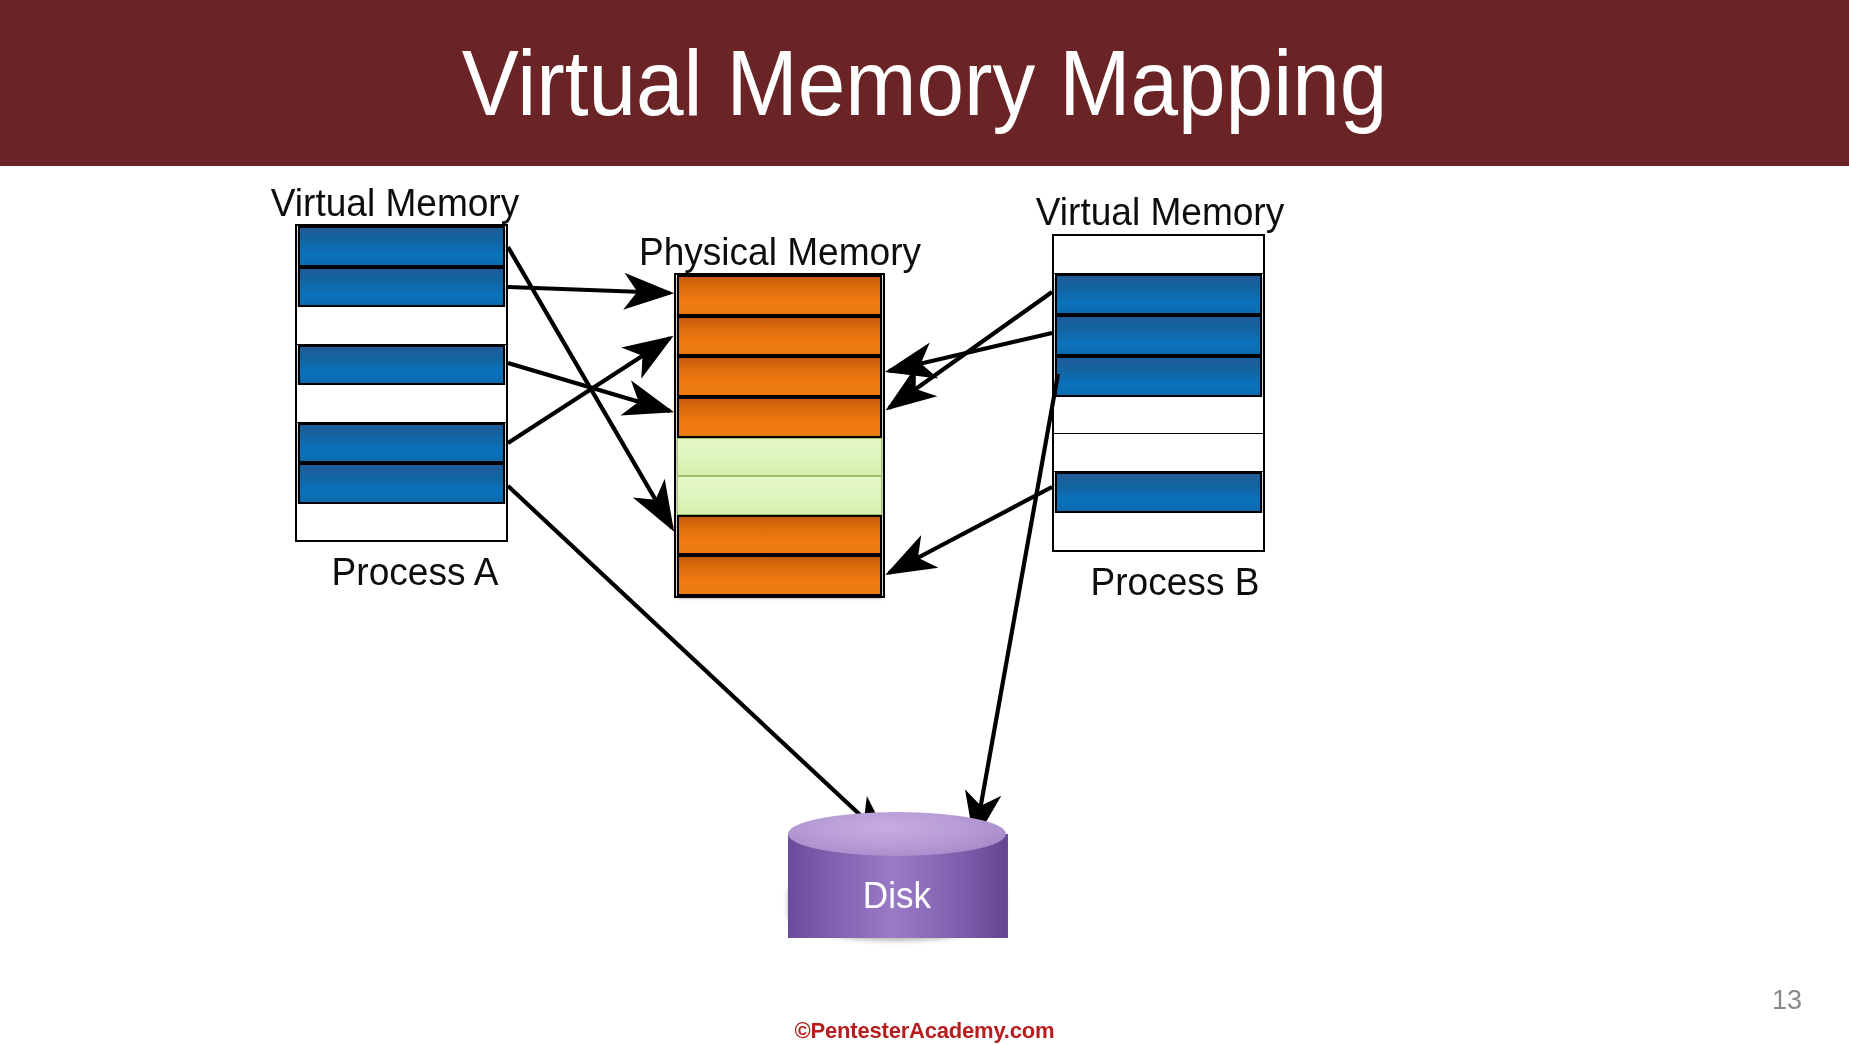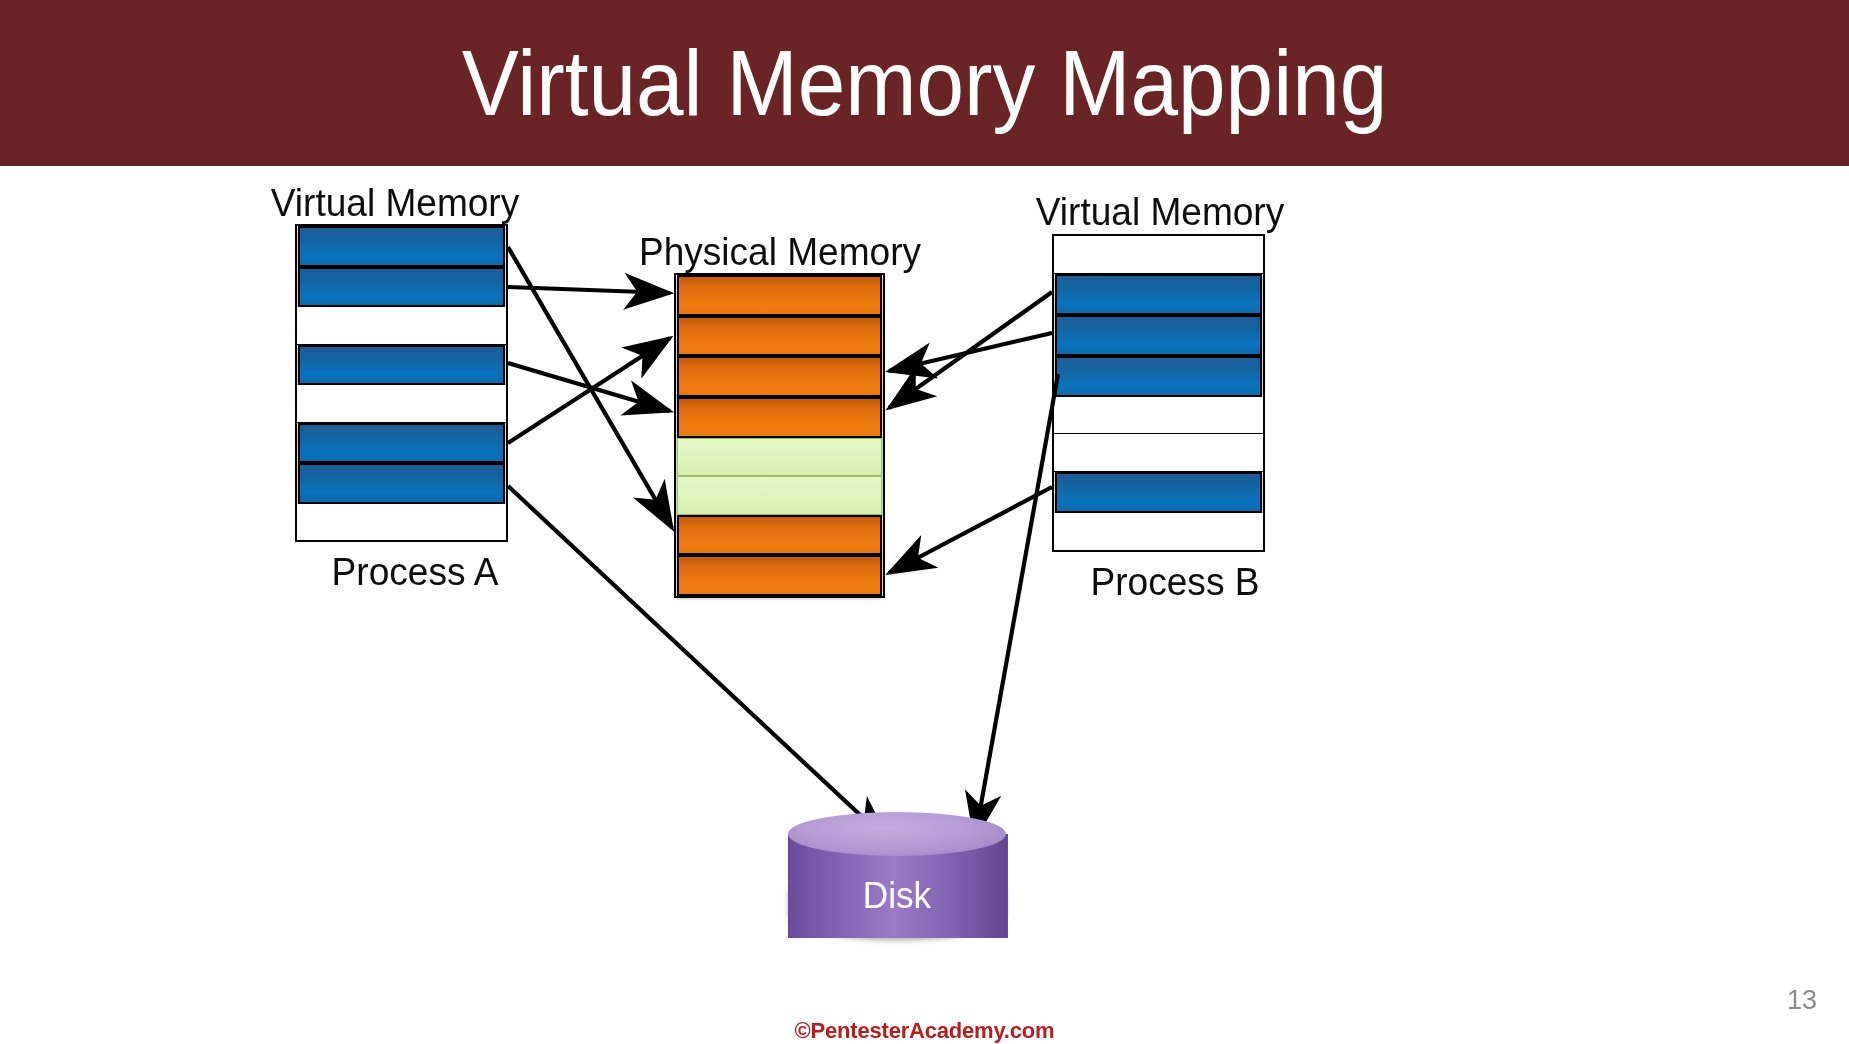--- a/index.html
+++ b/index.html
@@ -89,21 +89,21 @@
 
   
   .footer{
     position:absolute;left:0;top:1018px;width:1849px;
     text-align:center;color:#b91c1c;font-size:22px;font-weight:700;
     font-family:"Liberation Sans", sans-serif;
     letter-spacing:-0.2px;
   }
   .pagenum{
     position:absolute;left:1757px;top:985px;width:60px;
-    color:#8a8a8a;font-size:27px;text-align:right;
+    color:#8a8a8a;font-size:27px;text-align:center;
     font-family:"Liberation Sans", sans-serif;
   }
 </style>
 </head>
 <body>
 
 <div class="slide">
 
   <div class="banner">
     <div class="banner-title">Virtual Memory Mapping</div>

